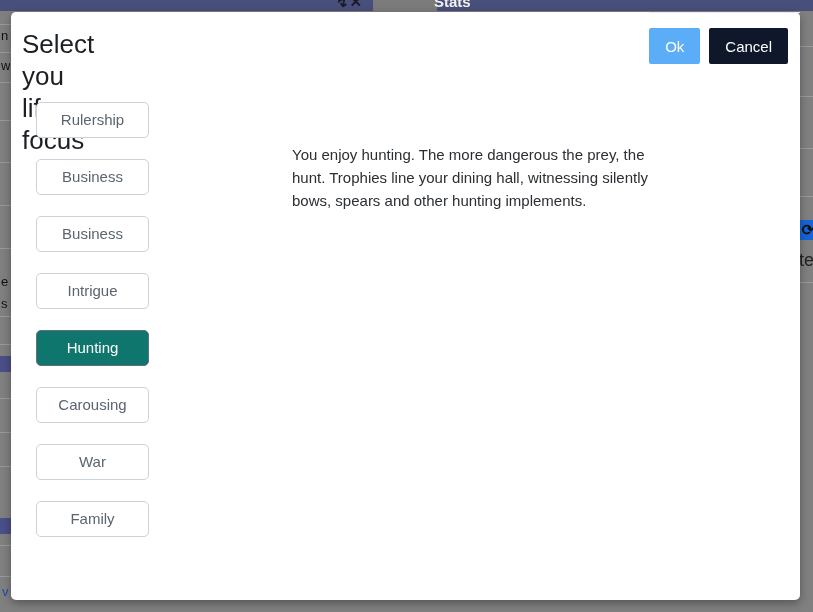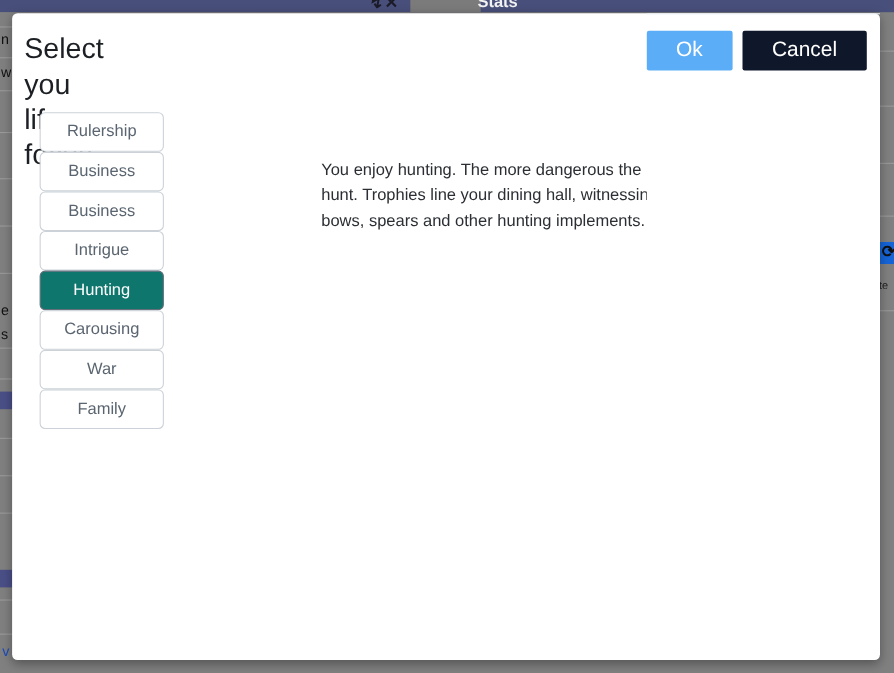--- a/index.html
+++ b/index.html
@@ -92,21 +92,21 @@
     font-weight: bold;
     line-height: 20px;
     text-align: center;
     overflow: hidden;
   }
   #bg-right-text {
     position: absolute;
     left: 799px;
     top: 253px;
     color: #222;
-    font-size: 10px;
+    font-size: 18px;
     line-height: 15px;
     white-space: nowrap;
   }
   .bg-right-rule {
     position: absolute;
     left: 795px;
     width: 18px;
     height: 1px;
     background: #9b9b9b;
   }
@@ -167,21 +167,21 @@
     left: 25px;
     top: 90px;
     width: 113px;
   }
   .focus-item {
     display: block;
     width: 113px;
     height: 36px;
     line-height: 34px;
     box-sizing: border-box;
-    margin: 0 0 0 0;
+    margin: 0 0 21px 0;
     text-align: center;
     font-size: 15px;
     color: #5a6570;
     background: #ffffff;
     border: 1px solid #ccd2d8;
     border-radius: 5px;
     cursor: pointer;
     font-family: "Liberation Sans", sans-serif;
     padding: 0;
   }
@@ -209,24 +209,24 @@
     border-top: 1px solid #e9ecef;
     display: flex;
     align-items: center;
     justify-content: flex-end;
     padding-right: 12px;
     gap: 9px;
   }
   .footer-btn {
     border: none;
     border-radius: 2px;
-    font-size: 19px;
+    font-size: 15px;
     color: #ffffff;
     height: 36px;
-    padding: 0 27px;
+    padding: 0 16px;
     cursor: pointer;
     font-family: "Liberation Sans", sans-serif;
   }
   #ok-button { background: #5cadf7; }
   #cancel-button { background: #0f172a; }
 </style>
 </head>
 <body>
 
 <div id="backdrop">

